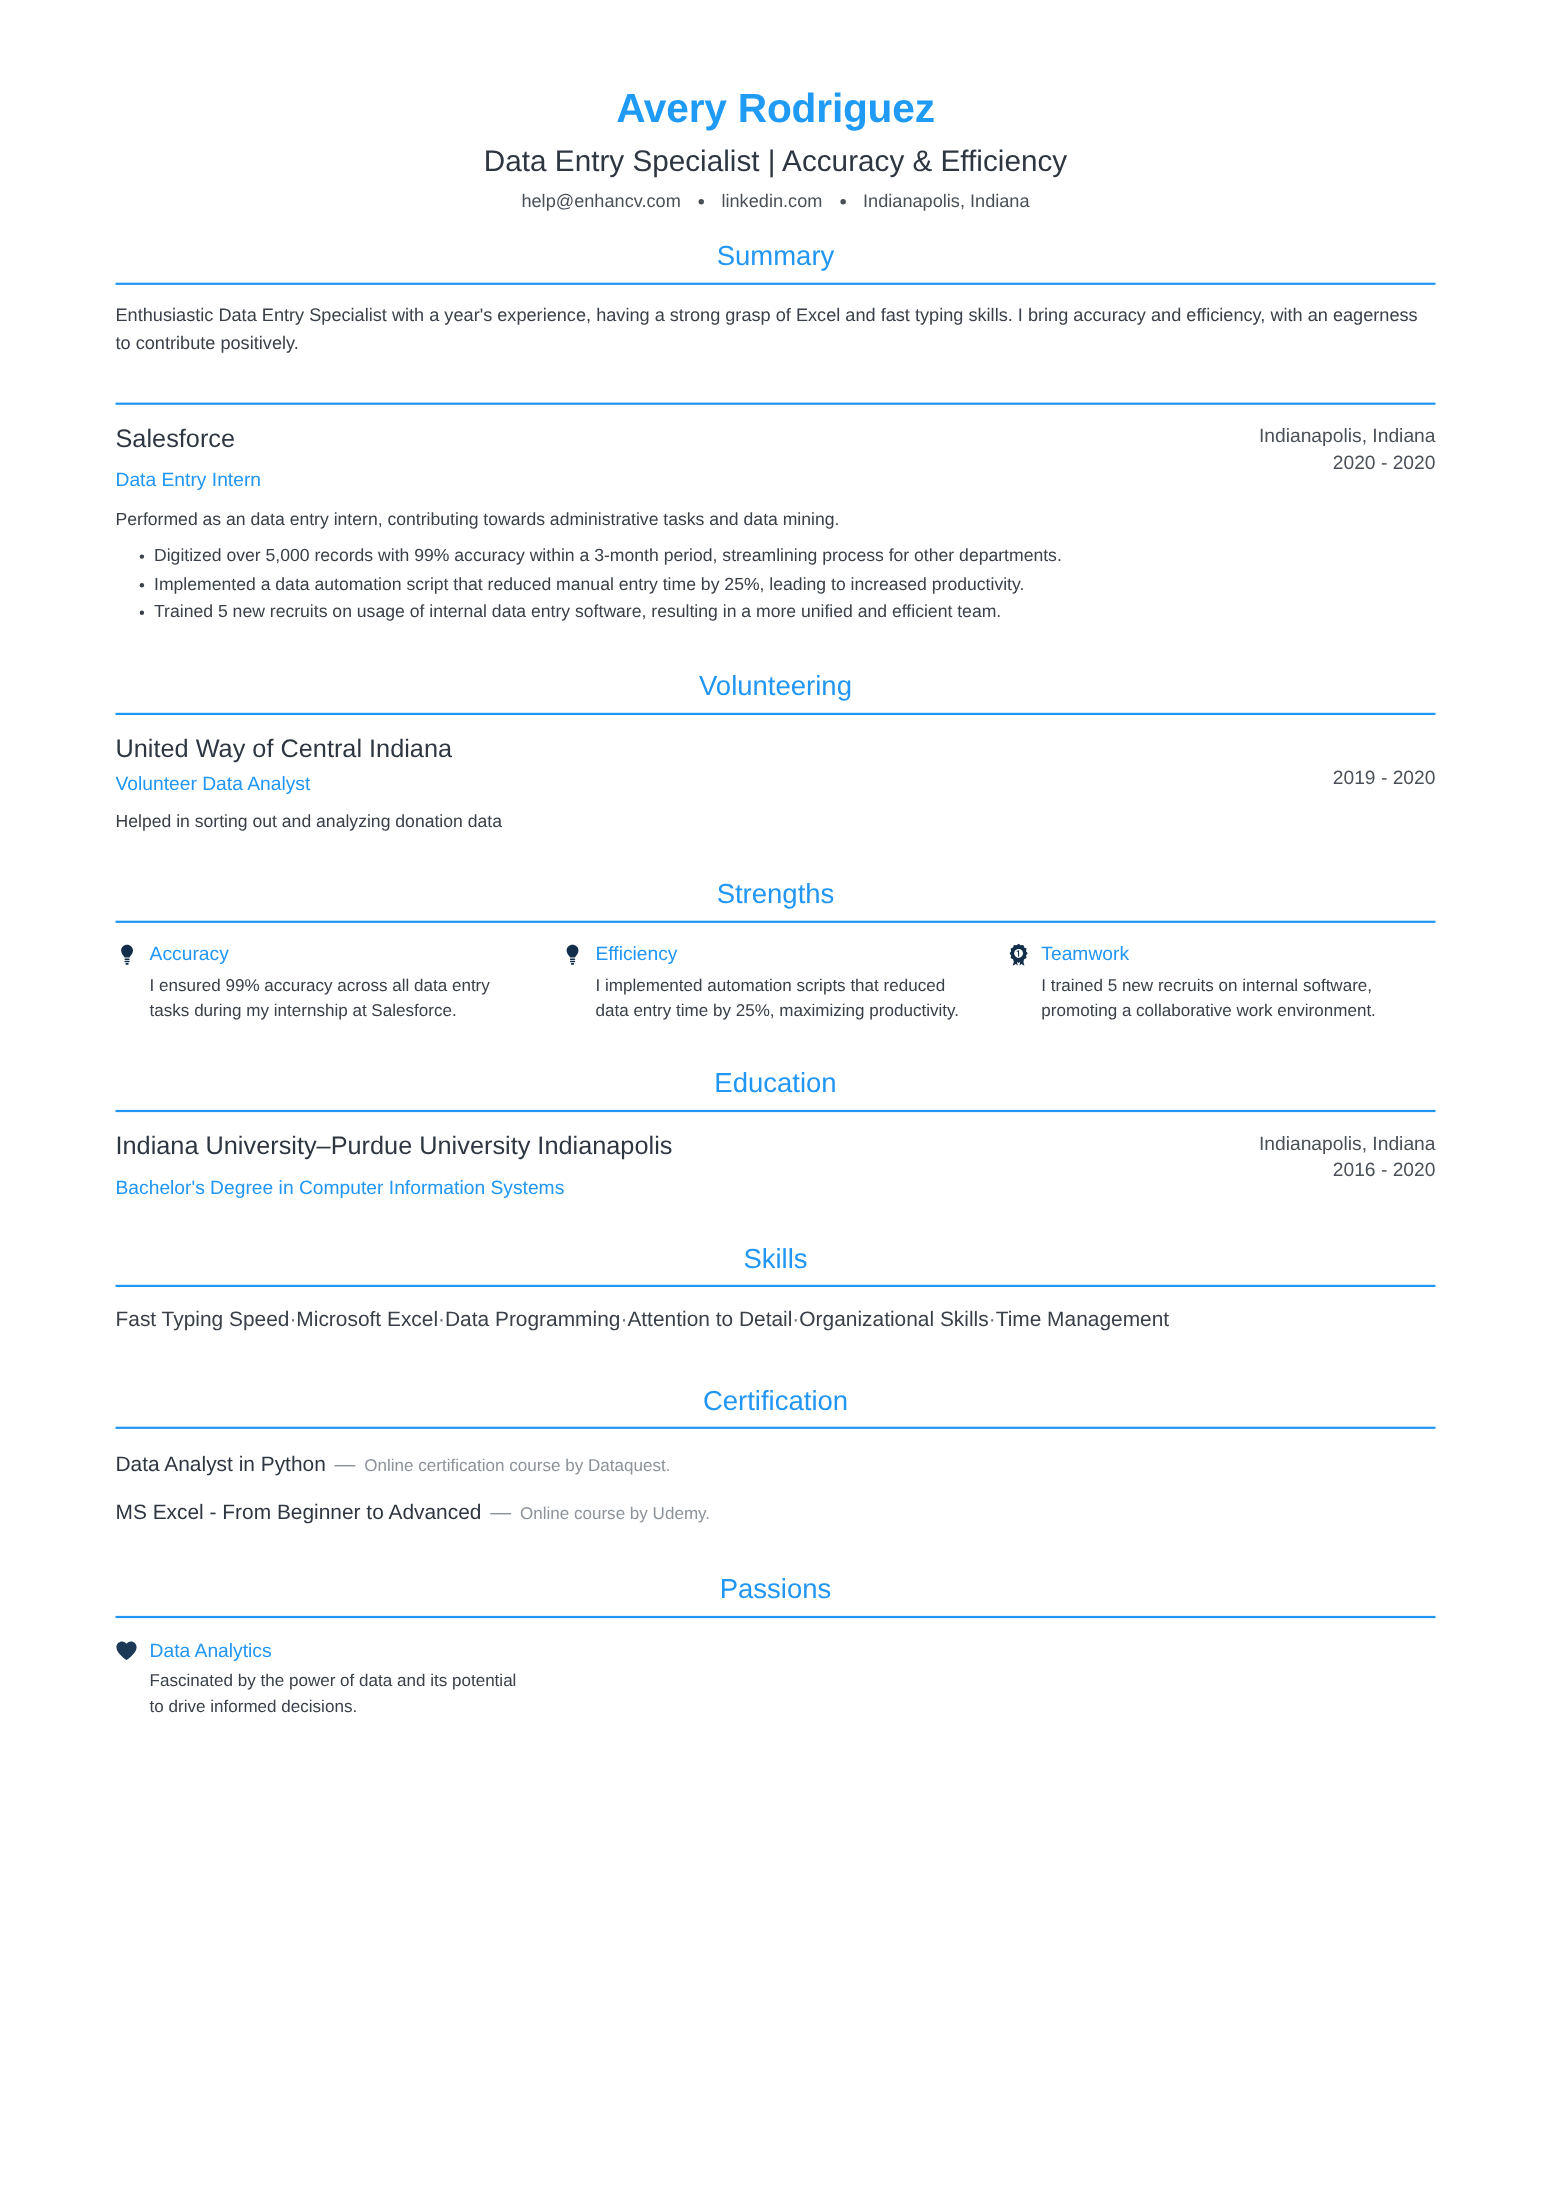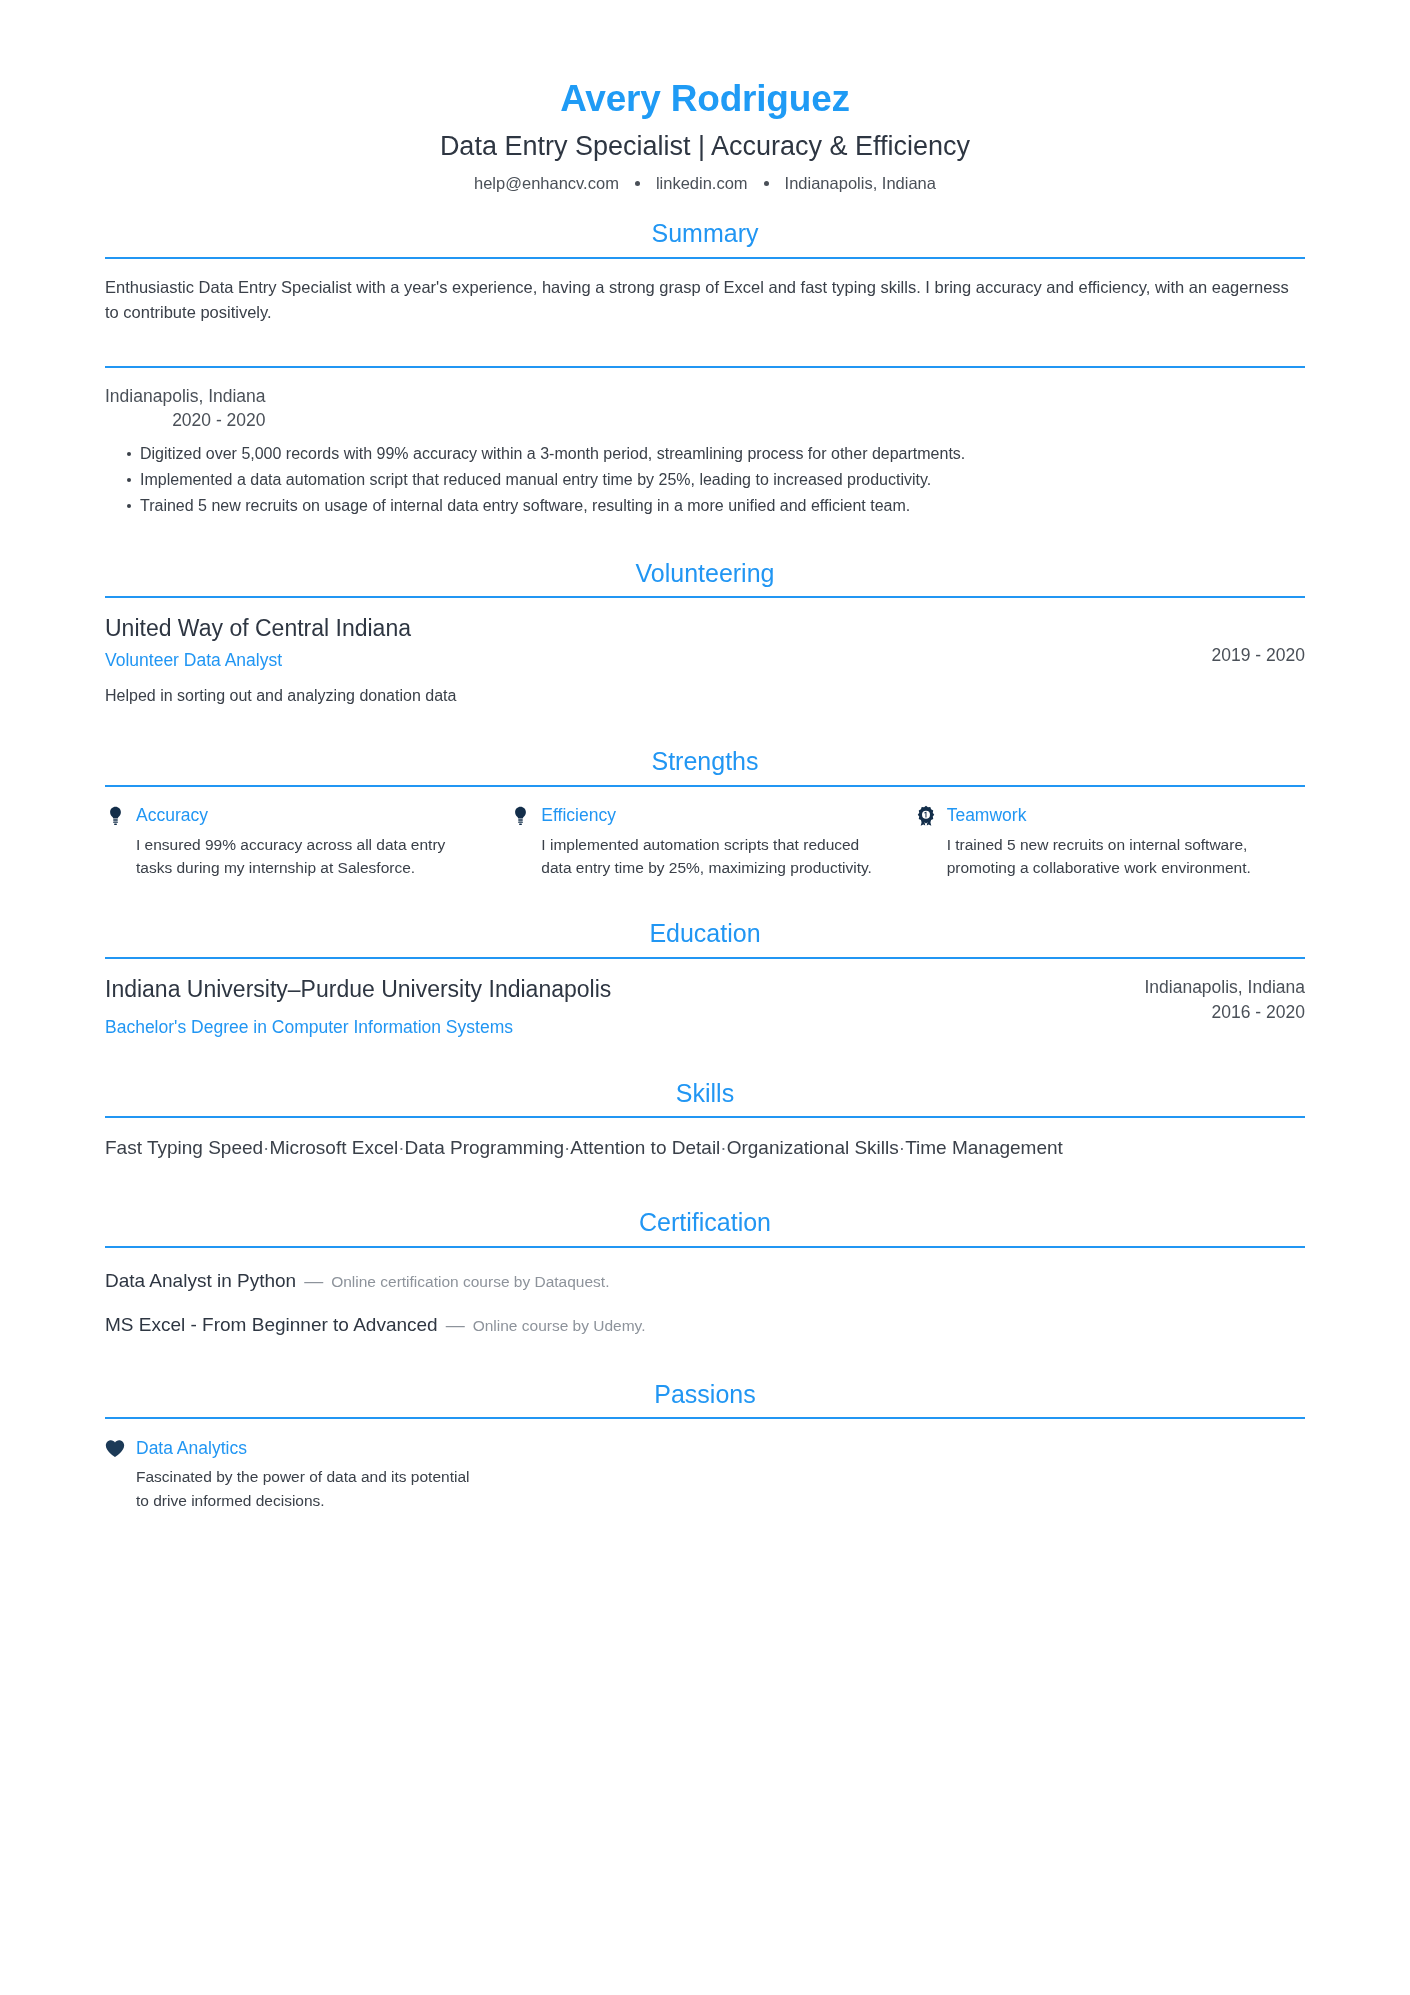--- a/index.html
+++ b/index.html
@@ -220,25 +220,30 @@
     <div class="section-title">Summary</div>
     <div class="rule"></div>
     <div class="summary-text">Enthusiastic Data Entry Specialist with a year's experience, having a strong grasp of Excel and fast typing skills. I bring accuracy and efficiency, with an eagerness to contribute positively.</div>
   </div>
 
   <div class="section" style="margin-top:40px;">
     <div class="rule"></div>
 
     <div class="entry">
       <div class="entry-row">
+        <div class="entry-left">
+          <div class="org">Salesforce</div>
+          <div class="role">Data Entry Intern</div>
+        </div>
         <div class="entry-right">
           <div>Indianapolis, Indiana</div>
           <div>2020 - 2020</div>
         </div>
       </div>
+      <div class="entry-desc">Performed as an data entry intern, contributing towards administrative tasks and data mining.</div>
       <ul class="bullets">
         <li>Digitized over 5,000 records with 99% accuracy within a 3-month period, streamlining process for other departments.</li>
         <li>Implemented a data automation script that reduced manual entry time by 25%, leading to increased productivity.</li>
         <li>Trained 5 new recruits on usage of internal data entry software, resulting in a more unified and efficient team.</li>
       </ul>
     </div>
   </div>
 
   <div class="section" style="margin-top:40px;">
     <div class="section-title">Volunteering</div>

